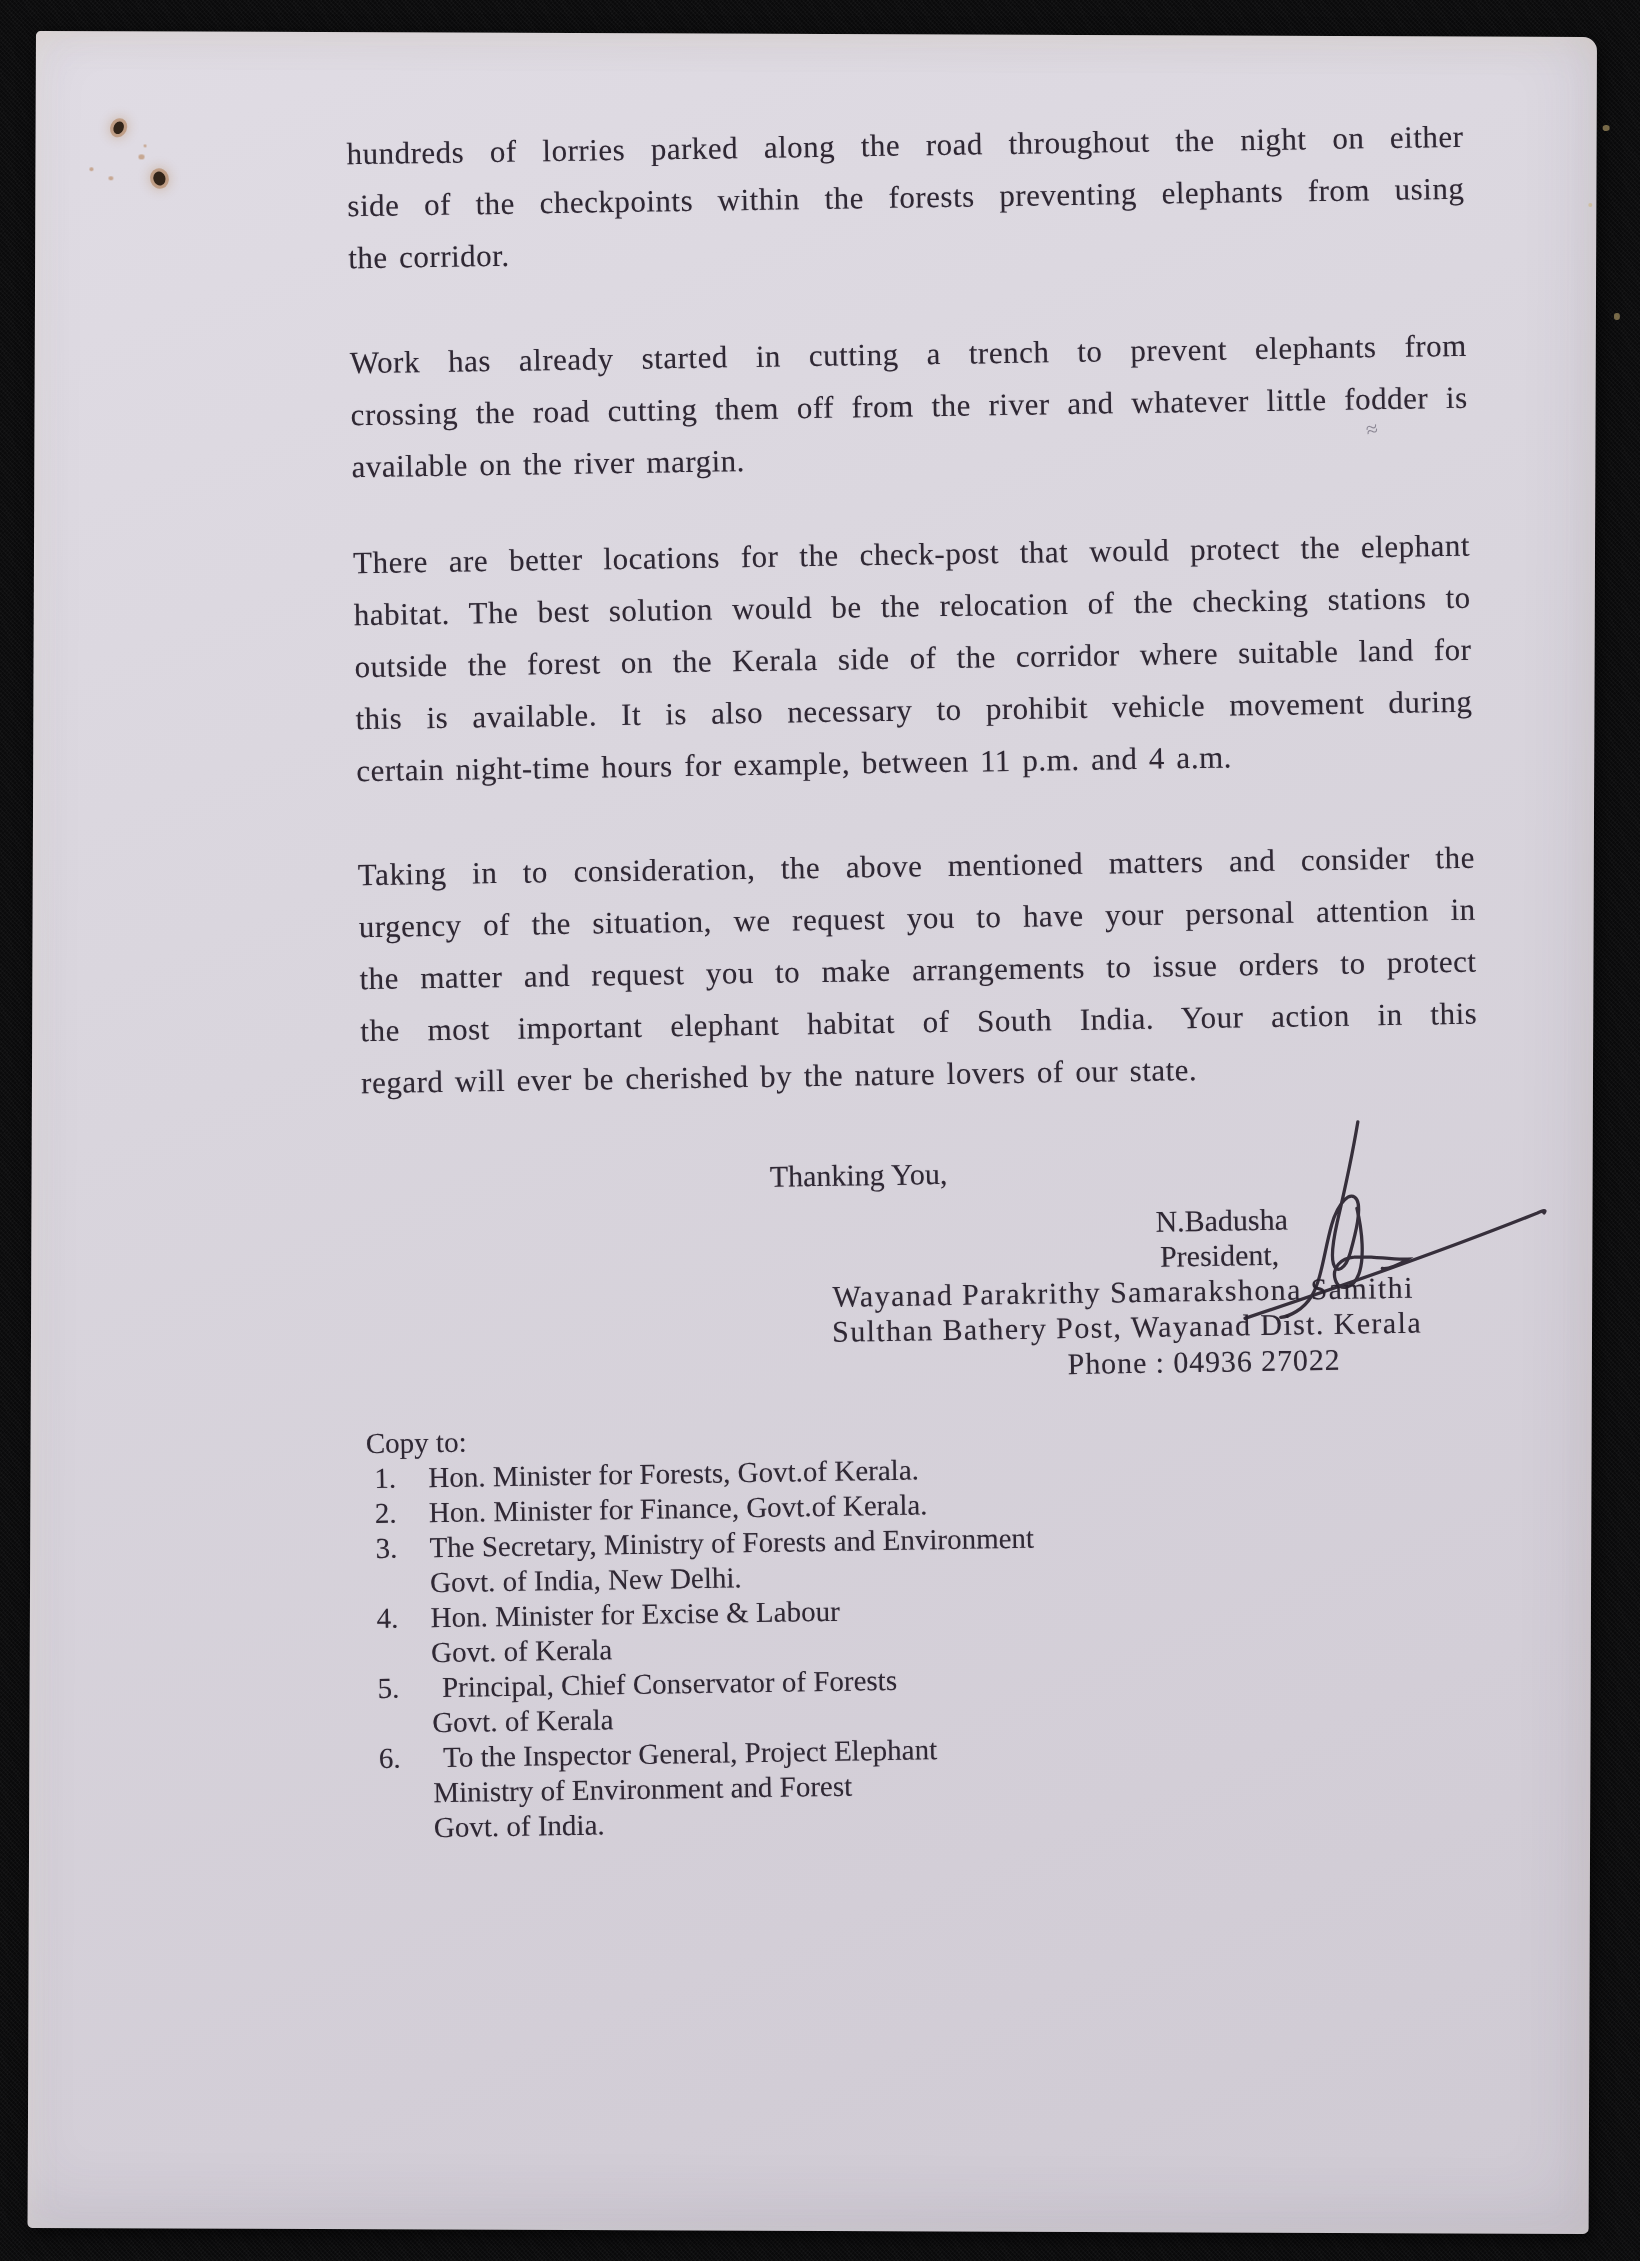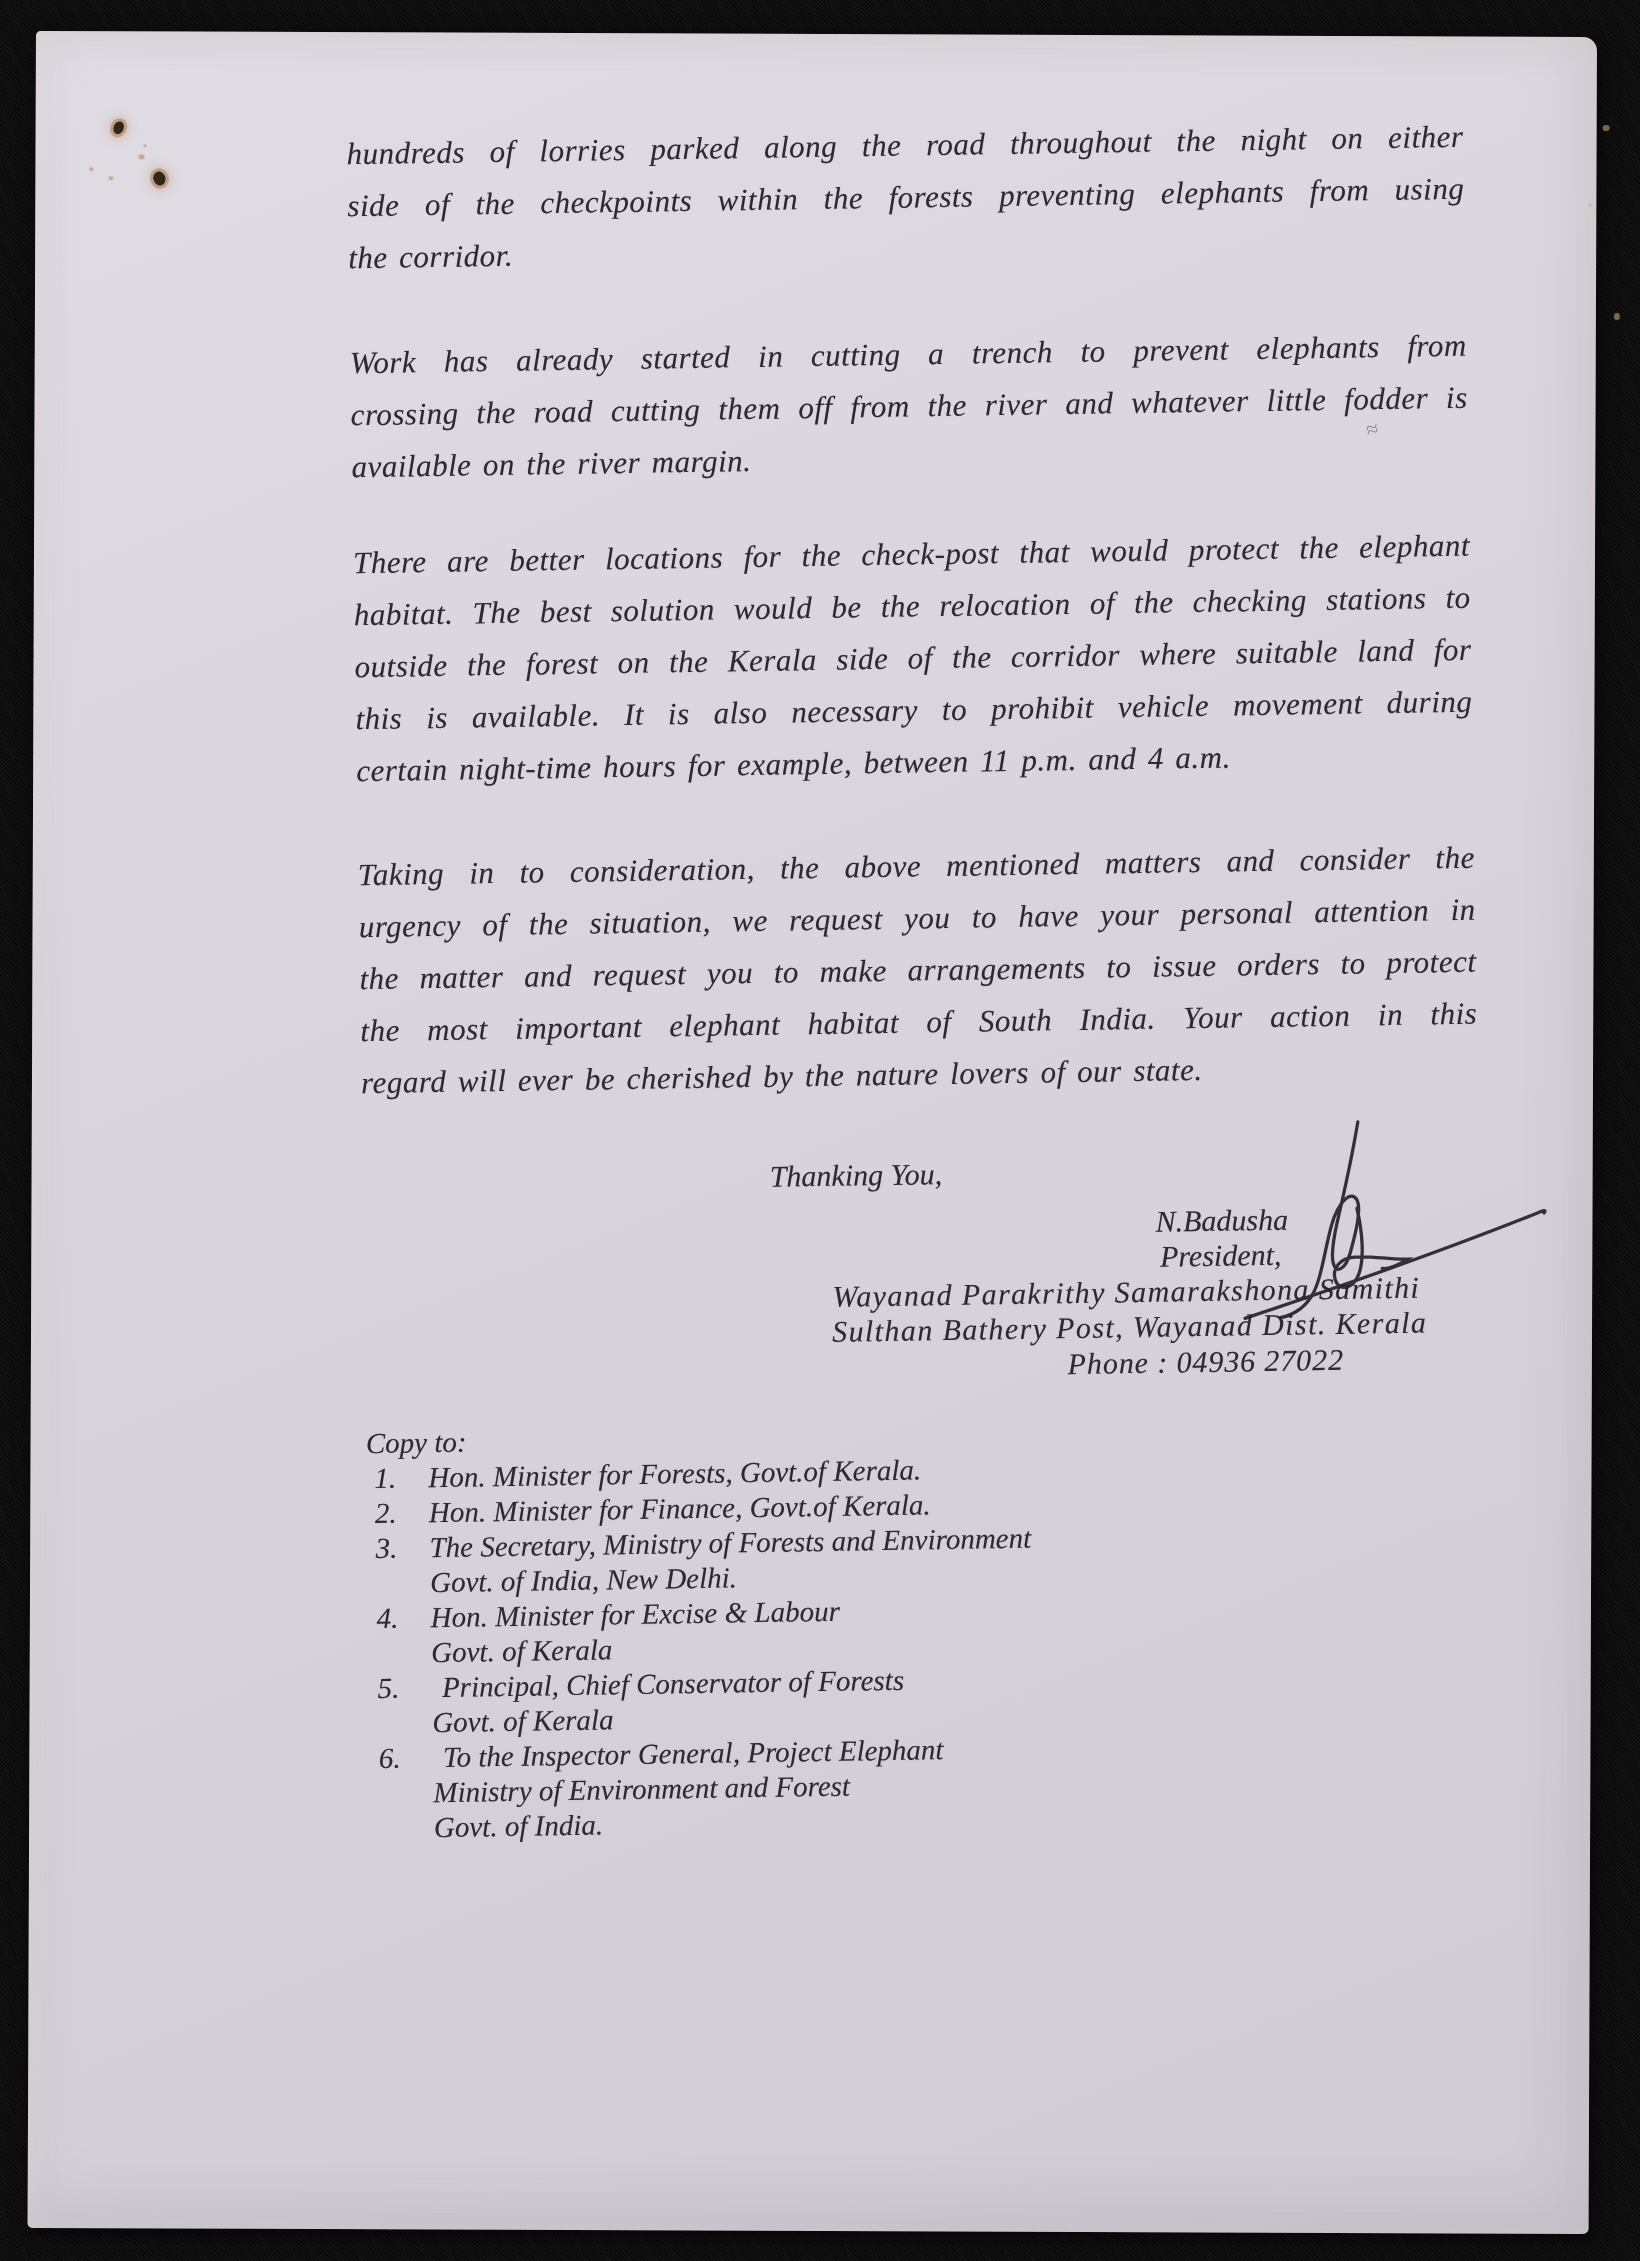--- a/index.html
+++ b/index.html
@@ -6,21 +6,20 @@
   body{
     width:1640px;height:2261px;position:relative;overflow:hidden;
     background:#0a0a0a;
     font-family:"Liberation Serif","DejaVu Serif",serif;
   }
   #screen{position:absolute;inset:0;
     background:
       repeating-linear-gradient(47deg, rgba(255,255,255,0.022) 0 1.4px, rgba(0,0,0,0) 1.4px 3.3px),
       repeating-linear-gradient(133deg, rgba(255,255,255,0.018) 0 0.9px, rgba(0,0,0,0) 0.9px 2.8px),
       #0b0b0c;
-    font-style: italic;
   }
   
   .paper{
     position:absolute;left:36px;top:31px;width:1561px;height:2197px;
     background:linear-gradient(158deg,#e0dce4 0%,#d9d5dd 40%,#d3ced7 78%,#cfcad3 100%);
     border-radius:4.7px 14px 5.6px 4.7px;
     transform:rotate(0.22deg);
     transform-origin:0 0;
     box-shadow:
       inset 0 8.5px 42px -14px rgba(196,176,128,0.30),

